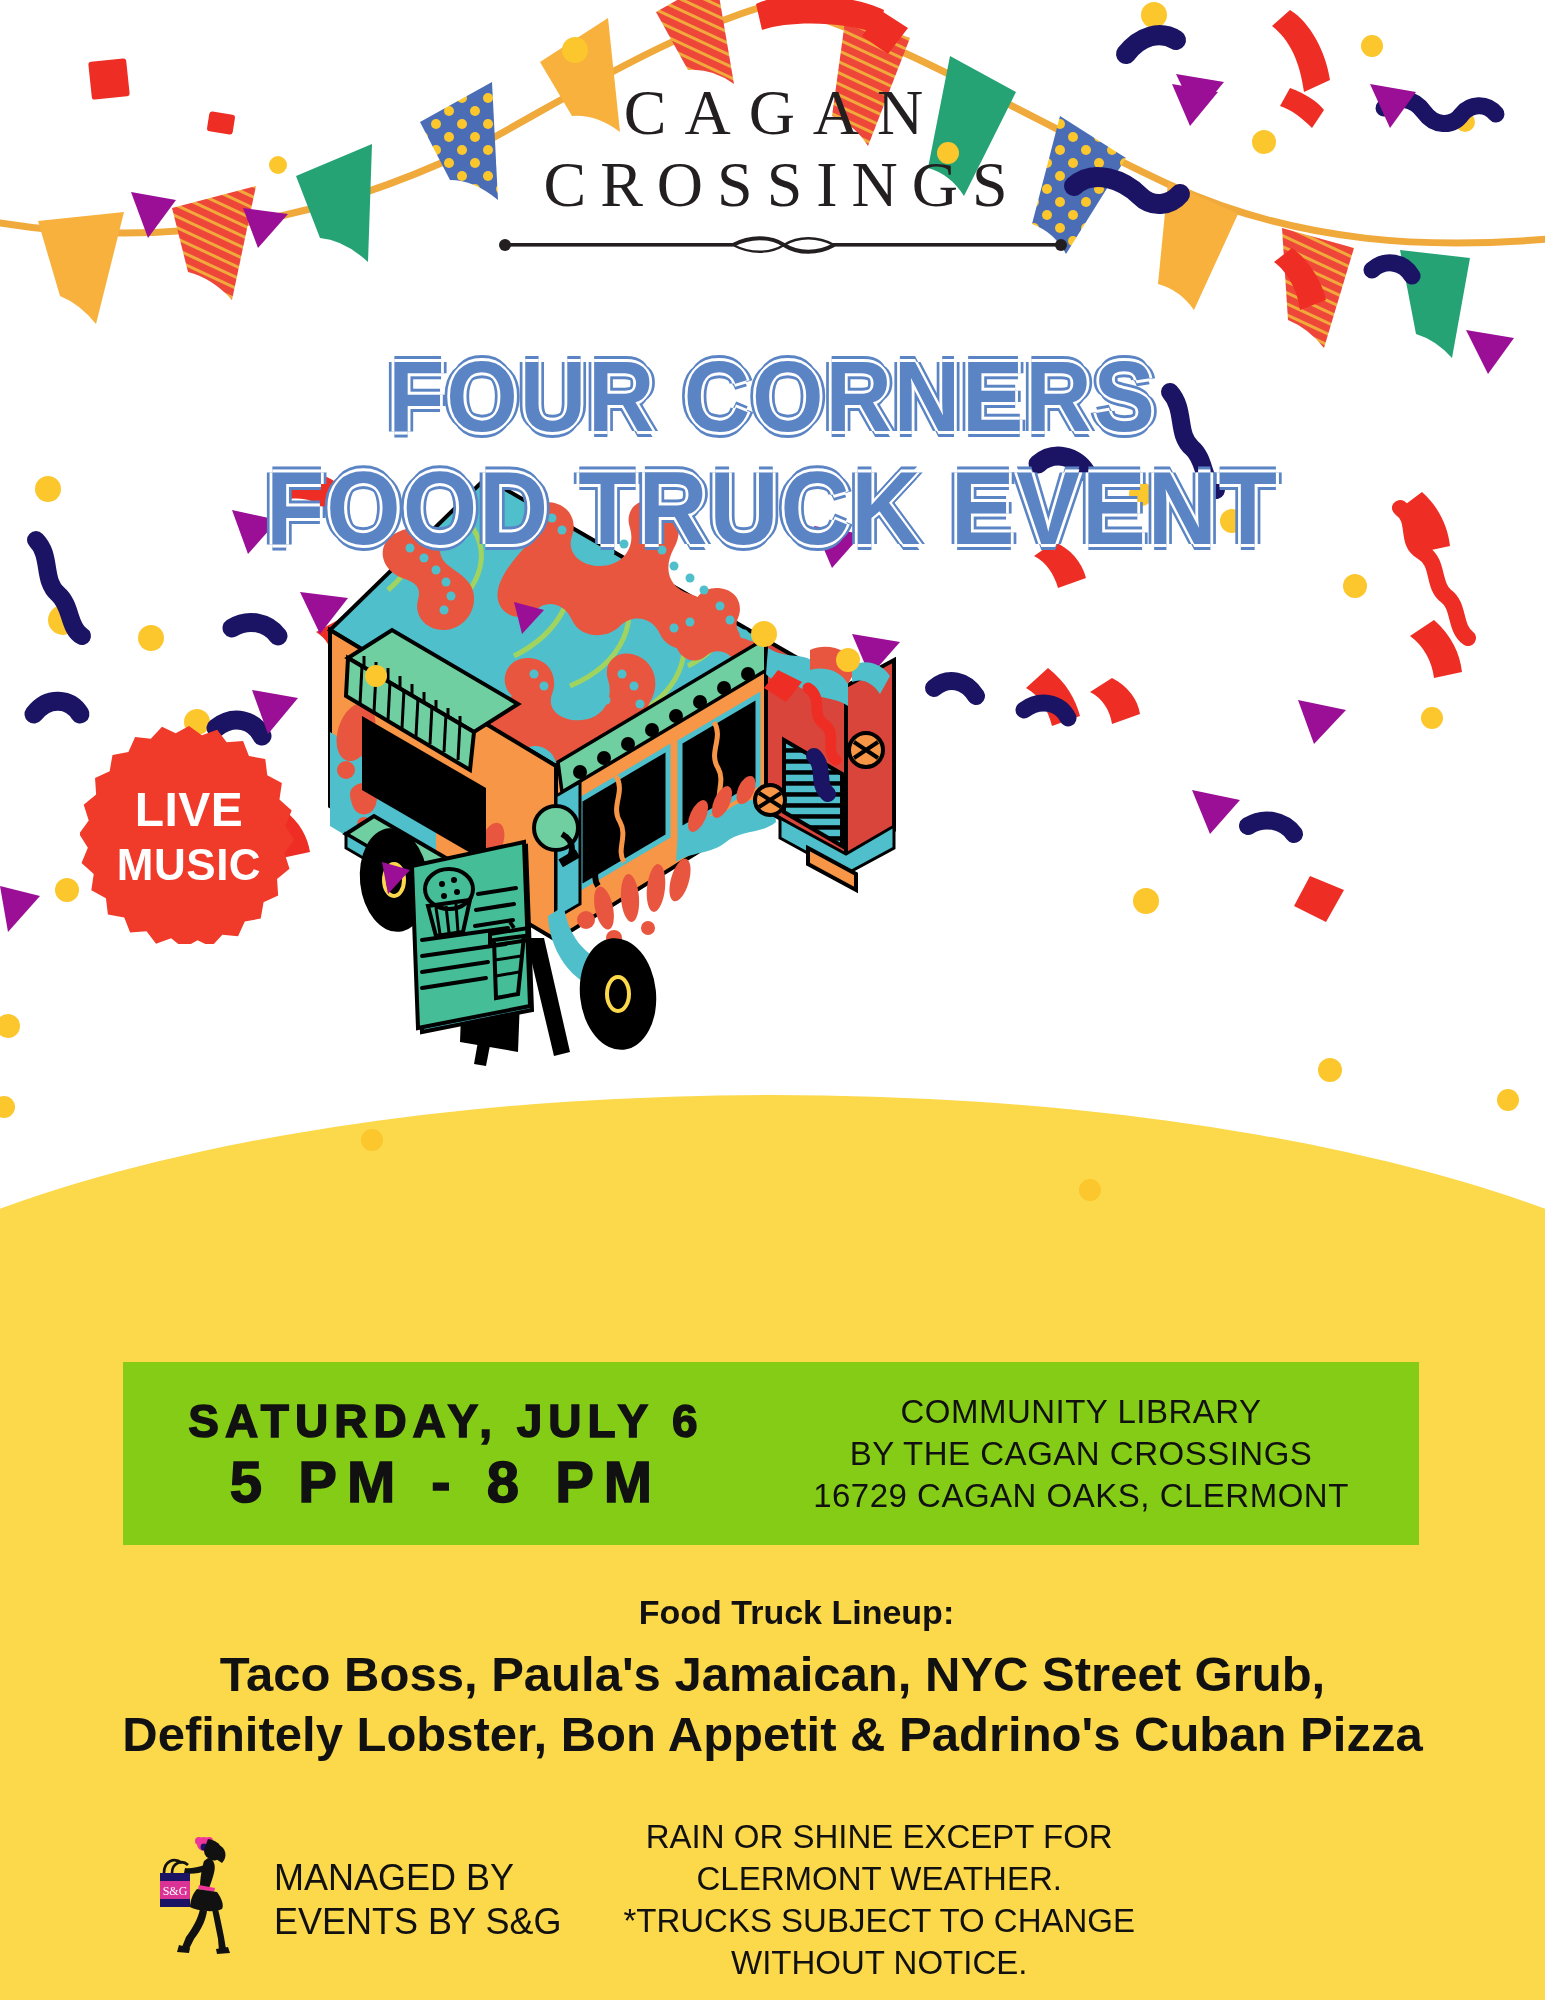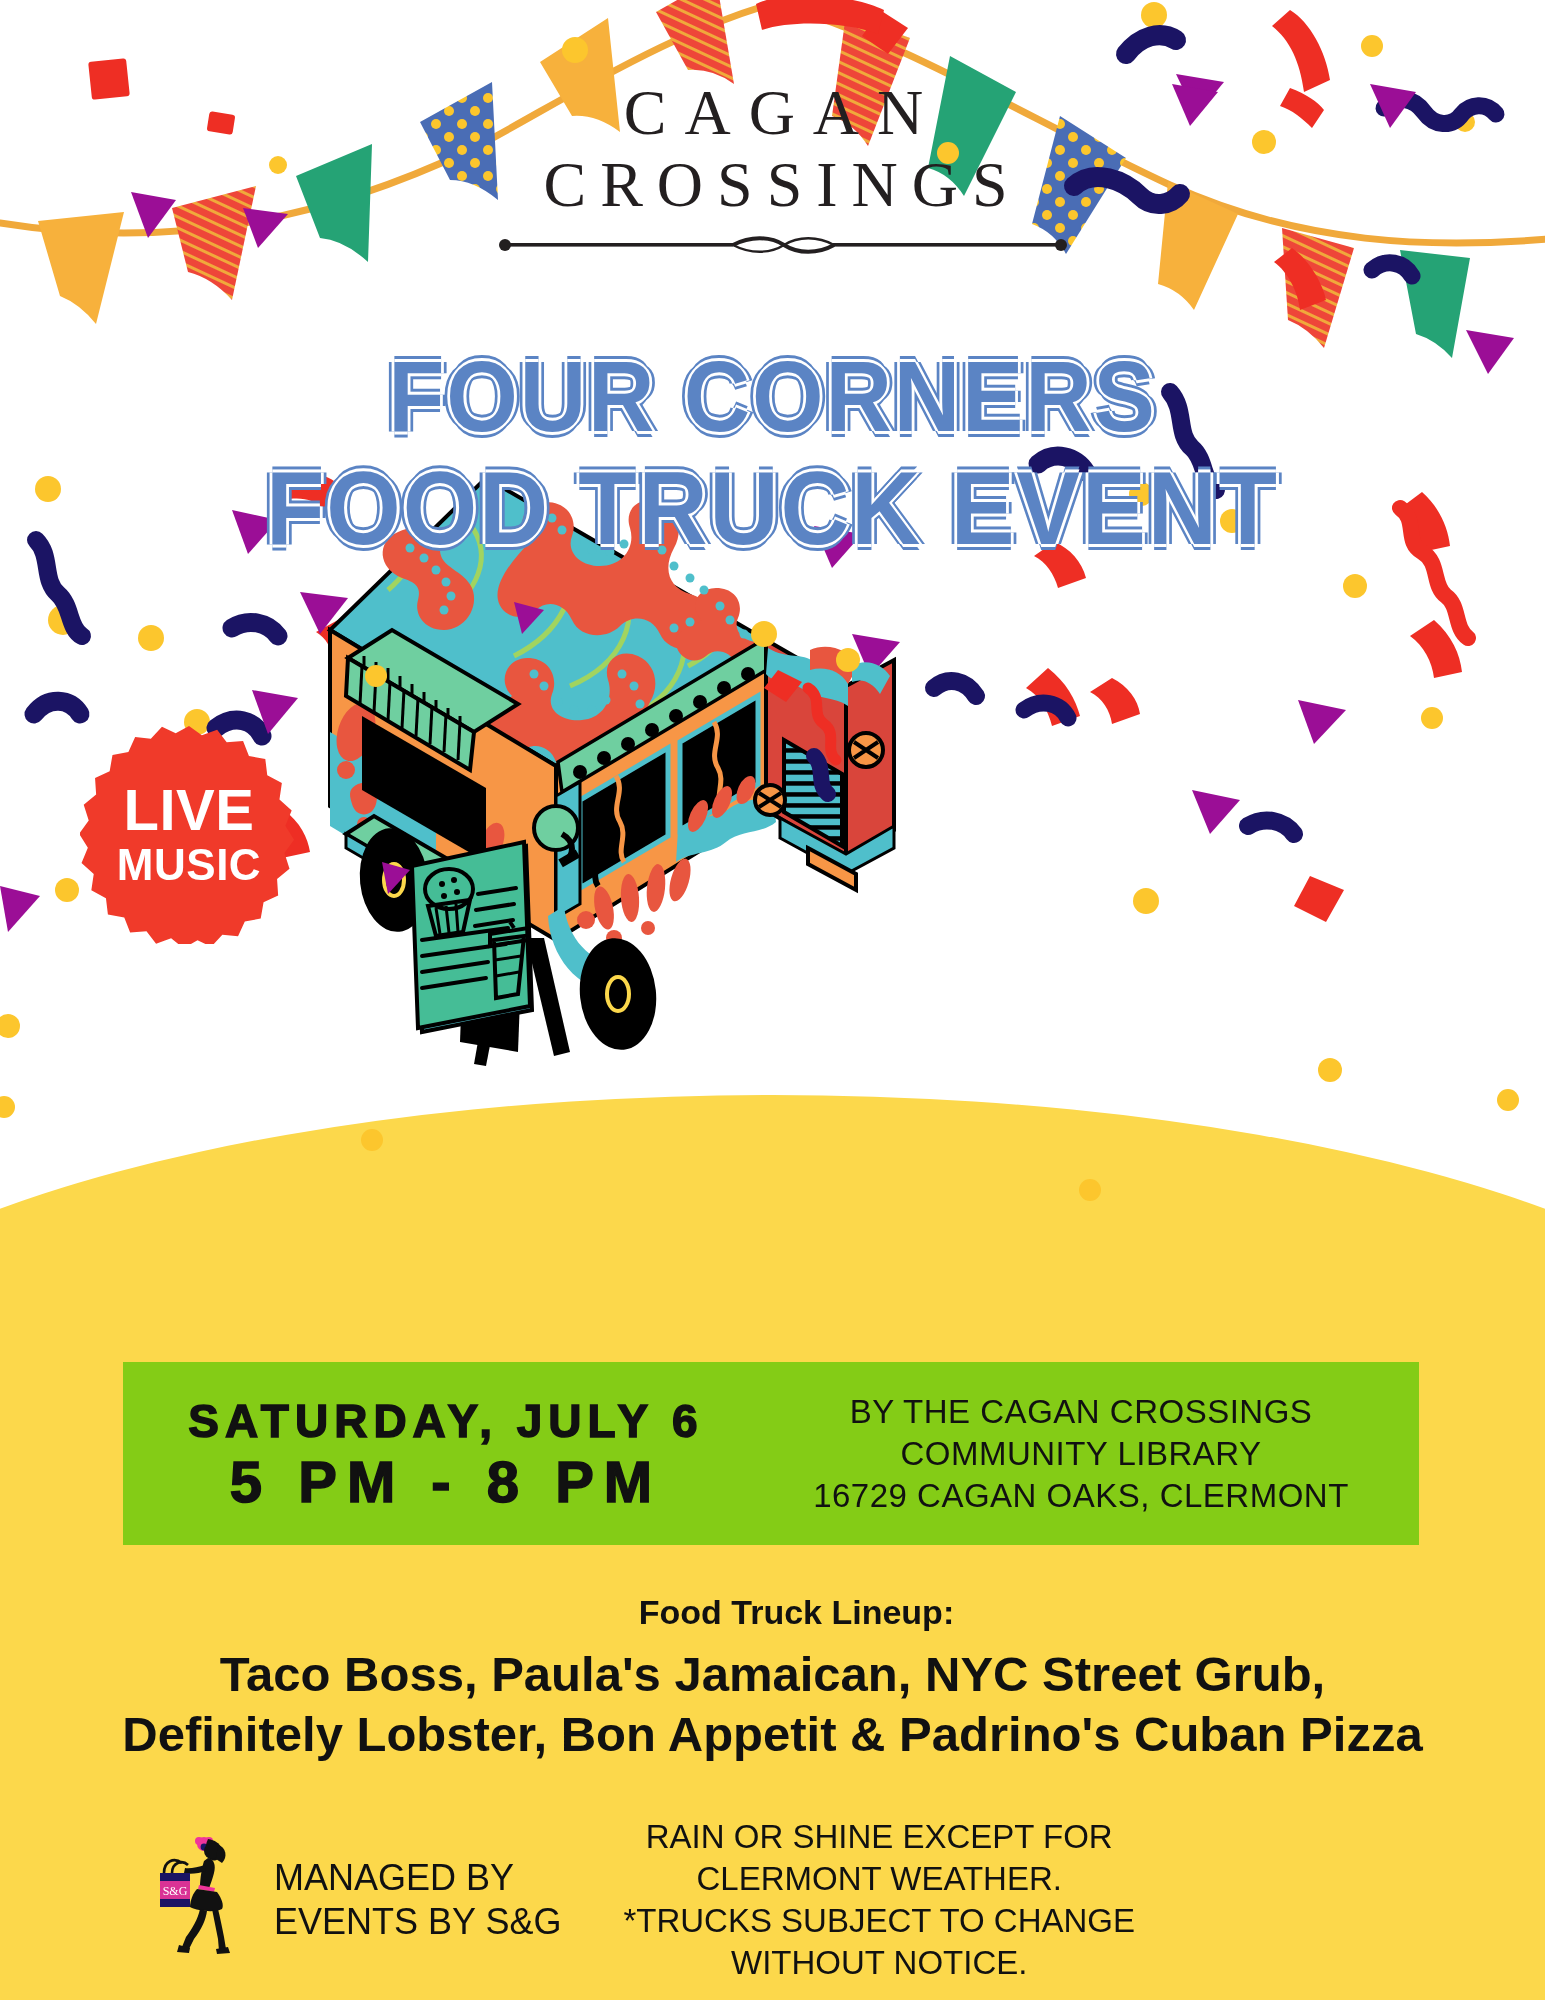--- a/index.html
+++ b/index.html
@@ -124,21 +124,21 @@
       -0.4% 49.4%, 4% 43.3%, 1.7% 36.1%, 7.4% 31.4%, 6.9% 23.9%,
       13.6% 20.7%, 14.9% 13.3%, 22.2% 11.9%, 25.3% 5.1%, 32.5% 5.8%,
       37.6% 0.3%, 43.9% 3.3%
     );
   }
   .badge-text { position: relative; z-index: 1; }
   .badge-l1 { font-weight: 700; letter-spacing: 0.5px; }
   .badge-l2 { font-weight: 700; letter-spacing: 0.5px; }
 
   #badge-live { left: 80px; top: 726px; }
-  #badge-live .badge-l1 { font-size: 58px; line-height: 60px; }
+  #badge-live .badge-l1 { font-size: 48px; line-height: 60px; }
   #badge-live .badge-l2 { font-size: 44px; line-height: 50px; }
 
   #badge-bounce { left: 920px; top: 713px; width: 232px; height: 232px; }
   #badge-bounce .badge-l1 { font-size: 40px; line-height: 46px; }
   #badge-bounce .badge-l2 { font-size: 40px; line-height: 46px; }
 
   
   .info-panel {
     position: absolute;
     left: 123px; top: 1362px;
@@ -621,22 +621,22 @@
     </div>
   </div>
 
 
   <div class="info-panel">
     <div class="info-left">
       <div class="info-when-1">SATURDAY, JULY 6</div>
       <div class="info-when-2">5 PM - 8 PM</div>
     </div>
     <div class="info-right">
+      <div>COMMUNITY LIBRARY</div>
       <div>BY THE CAGAN CROSSINGS</div>
-      <div>COMMUNITY LIBRARY</div>
       <div>16729 CAGAN OAKS, CLERMONT</div>
     </div>
   </div>
 
   <div class="lineup">
     <div class="lineup-title">Food Truck Lineup:</div>
     <div class="lineup-row">Taco Boss, Paula's Jamaican, NYC Street Grub,</div>
     <div class="lineup-row">Definitely Lobster, Bon Appetit &amp; Padrino's Cuban Pizza</div>
   </div>
 

